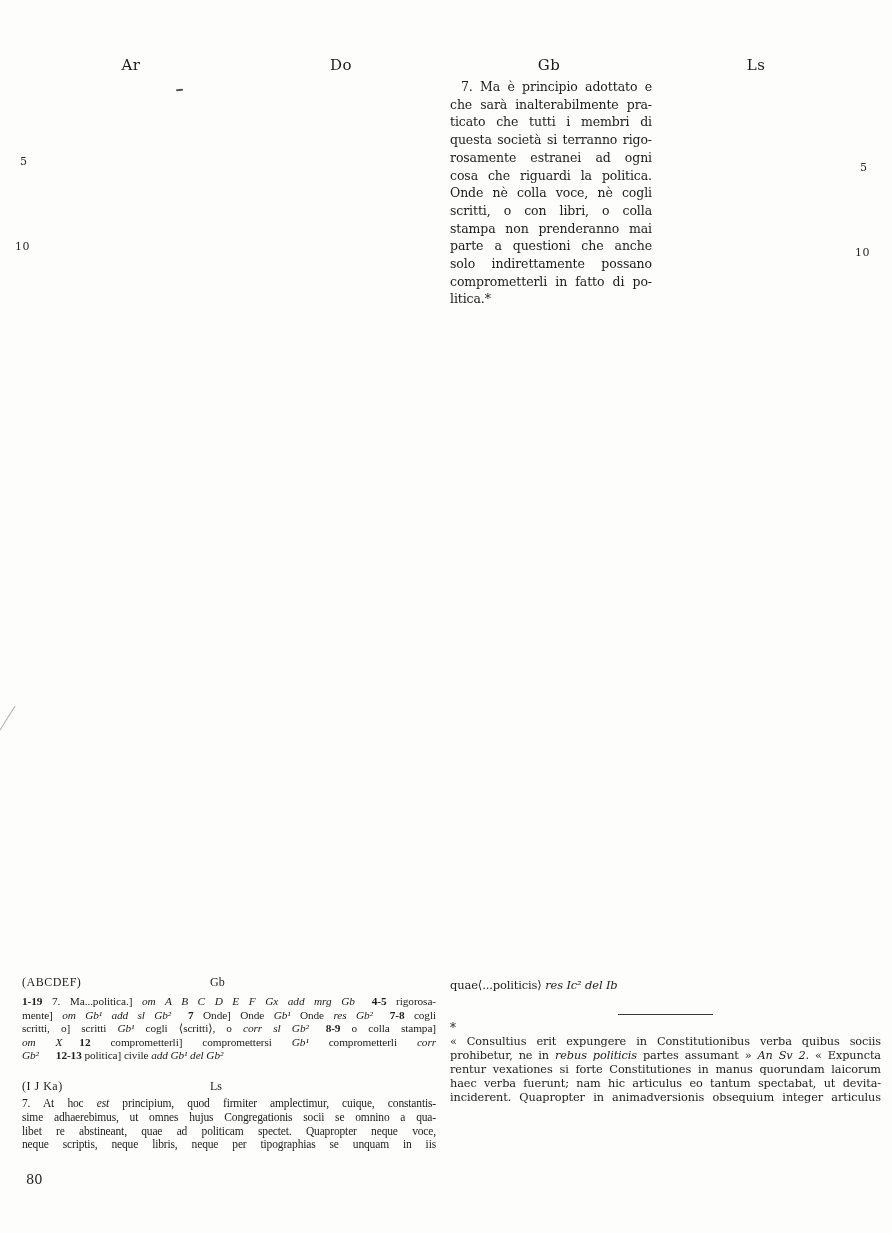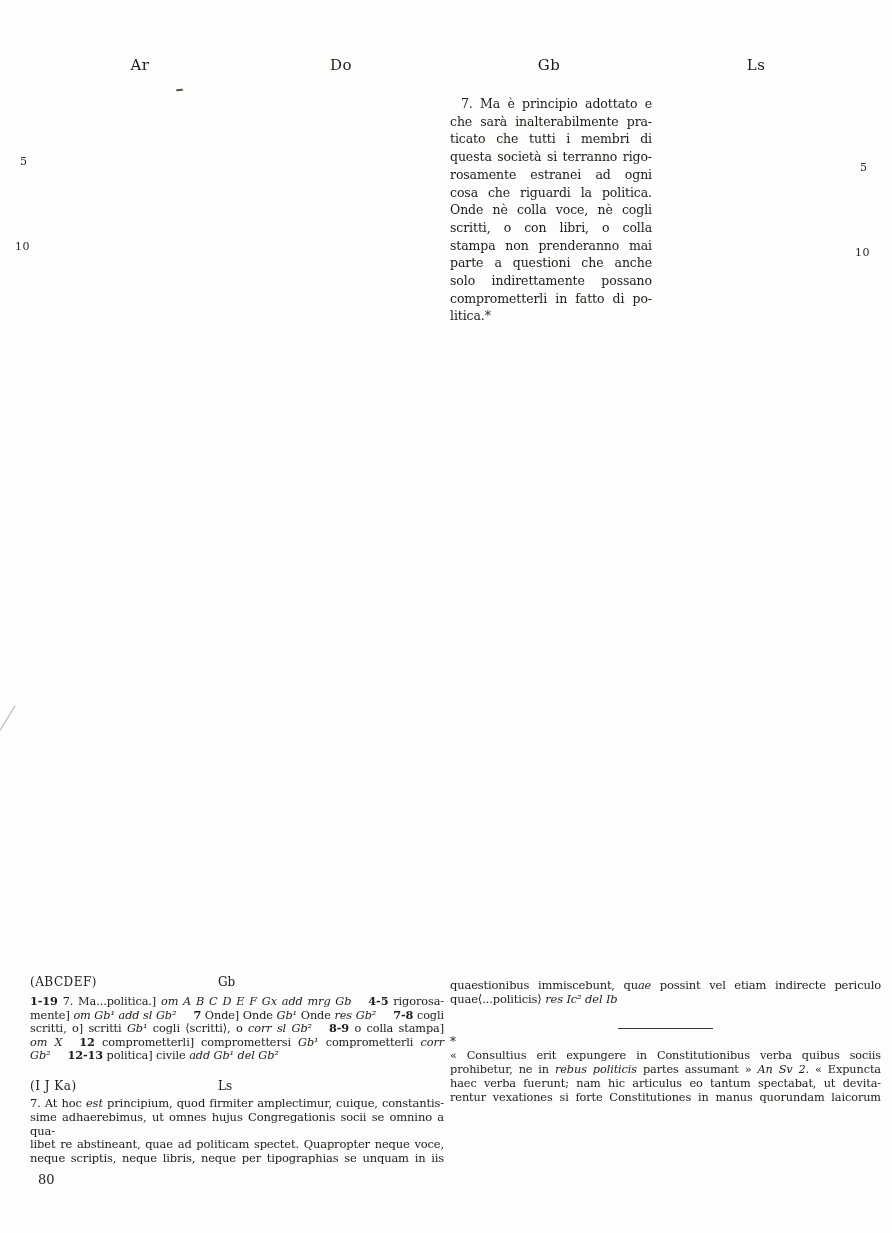--- a/index.html
+++ b/index.html
@@ -19,63 +19,64 @@
 
   
   .col-header {
     position: absolute;
     top: 56px;
     transform: translateX(-50%);
     font-size: 15px;
     letter-spacing: 0.5px;
     white-space: nowrap;
   }
-  .hdr-ar { left: 140px; }
+  .hdr-ar { left: 131px; }
   .hdr-do { left: 341px; }
   .hdr-gb { left: 549px; }
   .hdr-ls { left: 756px; }
 
   
   .margin-num {
     position: absolute;
     font-size: 11px;
     letter-spacing: 0.5px;
     color: #2a2826;
   }
   .mn-l5  { left: 20px;  top: 155px; }
   .mn-l10 { left: 15px;  top: 240px; }
   .mn-r5  { left: 860px; top: 161px; }
   .mn-r10 { left: 855px; top: 246px; }
 
   
   .gb-par {
     position: absolute;
     left: 450px;
-    top: 95px;
+    top: 78px;
     width: 202px;
     font-size: 12.5px;
     line-height: 17.7px;
     letter-spacing: -0.1px;
   }
 
   
   .line {
     text-align: justify;
     text-align-last: justify;
     white-space: normal;
   }
   .line.flush { text-align-last: left; }
   .indent { padding-left: 11px; }
 
   
   .bottom-left {
     position: absolute;
-    left: 30px;
+    left: 22px;
     top: 975px;
     width: 414px;
+    font-family: Liberation Serif, serif;
   }
   .bottom-right {
     position: absolute;
     left: 450px;
     top: 975px;
     width: 431px;
   }
   .app-header {
     position: relative;
     height: 15px;
@@ -125,21 +126,21 @@
   }
 
   
   .st-b { font-weight: bold; }
   .st-i { font-style: italic; }
   .st-gap { display: inline-block; width: 1.5em; }
 
   
   .page-num {
     position: absolute;
-    left: 38px;
+    left: 26px;
     top: 1172px;
     font-size: 13px;
   }
 
   
   .artifact-dash {
     position: absolute;
     left: 176px;
     top: 89px;
     width: 7px;
@@ -213,28 +214,28 @@
     <div class="latin">
       <div class="line"><span>7. At hoc </span><span class="st-i">est</span><span> principium, quod firmiter amplectimur, cuique, constantis-</span></div>
       <div class="line"><span>sime adhaerebimus, ut omnes hujus Congregationis socii se omnino a qua-</span></div>
       <div class="line"><span>libet re abstineant, quae ad politicam spectet. Quapropter neque voce,</span></div>
       <div class="line"><span>neque scriptis, neque libris, neque per tipographias se unquam in iis</span></div>
     </div>
   </div>
 
   <div class="bottom-right">
     <div class="ls-cont">
-      <div class="line"><span>quaestionibus immiscebunt, qu</span><span class="st-i">ae</span><span> possint vel etiam indirecte periculo</span></div>
       <div class="line flush"><span>quae⟨...politicis⟩ </span><span class="st-i">res Ic² del Ib</span></div>
     </div>
     <hr class="fn-sep">
     <div class="fn-marker">*</div>
     <div class="footnote">
       <div class="line"><span>« Consultius erit expungere in Constitutionibus verba quibus sociis</span></div>
       <div class="line"><span>prohibetur, ne in </span><span class="st-i">rebus politicis</span><span> partes assumant » </span><span class="st-i">An Sv 2.</span><span> « Expuncta</span></div>
+      <div class="line"><span>rentur vexationes si forte Constitutiones in manus quorundam laicorum</span></div>
       <div class="line"><span>haec verba fuerunt; nam hic articulus eo tantum spectabat, ut devita-</span></div>
-      <div class="line"><span>rentur vexationes si forte Constitutiones in manus quorundam laicorum</span></div>
+      <div class="line"><span>inciderent. Quapropter in animadversionis obsequium integer articulus</span></div>
     </div>
   </div>
 
   <div class="page-num">80</div>
 
 </div>
 
 </body></html>

